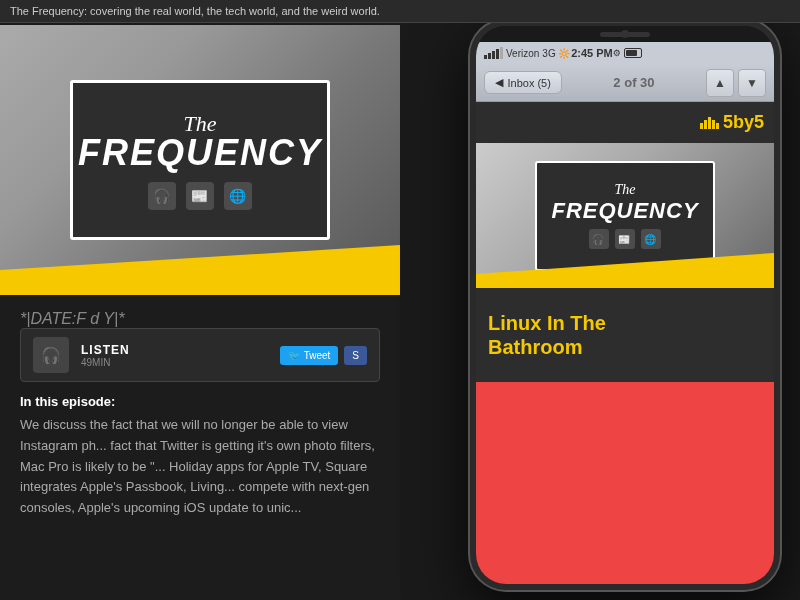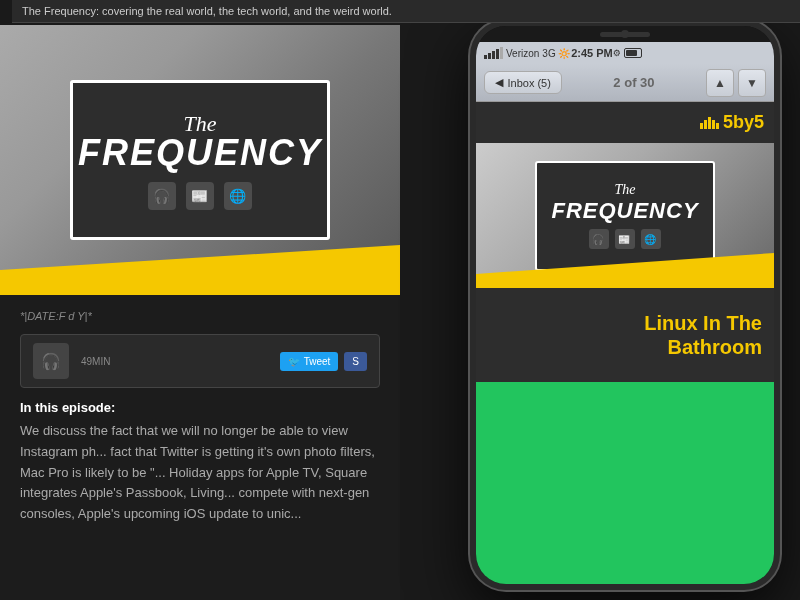--- a/index.html
+++ b/index.html
@@ -16,21 +16,20 @@
     
     .top-bar {
       background: #2a2a2a;
       color: #ccc;
       font-size: 11px;
       padding: 5px 10px;
       border-bottom: 1px solid #444;
       position: absolute;
       top: 0; left: 0; right: 0;
       z-index: 10;
-      margin-left: 12px;
     }
 
     
     .desktop-email {
       position: absolute;
       top: 25px;
       left: 0;
       width: 400px;
       bottom: 0;
       overflow: hidden;
@@ -121,22 +120,21 @@
 
     .email-title {
       color: #f5c800;
       font-size: 26px;
       font-weight: bold;
       margin-bottom: 3px;
     }
 
     .email-date {
       color: #888;
-      font-size: 11px;
-      margin-bottom: 12px;
+      font-size: 16px;
       font-style: italic;
     }
 
     .listen-bar {
       background: #2a2a2a;
       border-radius: 4px;
       padding: 8px 12px;
       display: flex;
       align-items: center;
       gap: 12px;
@@ -359,24 +357,23 @@
       display: flex;
       align-items: center;
       justify-content: center;
       font-size: 12px;
       color: #444;
       cursor: pointer;
     }
 
     
     .phone-email-body {
-      background: #22c55e;
+      background: #ef4444;
       height: calc(100% - 16px - 22px - 38px);
       overflow: hidden;
-      text-align: right;
     }
 
     .phone-header-area {
       background: #2d2d2d;
       padding: 10px;
       display: flex;
       justify-content: flex-end;
       align-items: center;
     }
 
@@ -503,20 +500,21 @@
     </div>
     <div class="hero-yellow-stripe"></div>
   </div>
 
   <div class="email-body">
     <div class="email-date">*|DATE:F d Y|*</div>
 
     <div class="listen-bar">
       <div class="listen-icon-box">🎧</div>
       <div class="listen-info">
+        <div class="listen-label">LISTEN</div>
         <div class="listen-duration">49MIN</div>
       </div>
       <div class="social-btns">
         <button class="tweet-btn">
           <span>🐦</span>
           <span>Tweet</span>
         </button>
         <button class="fb-btn">
           <span>S</span>
         </button>

